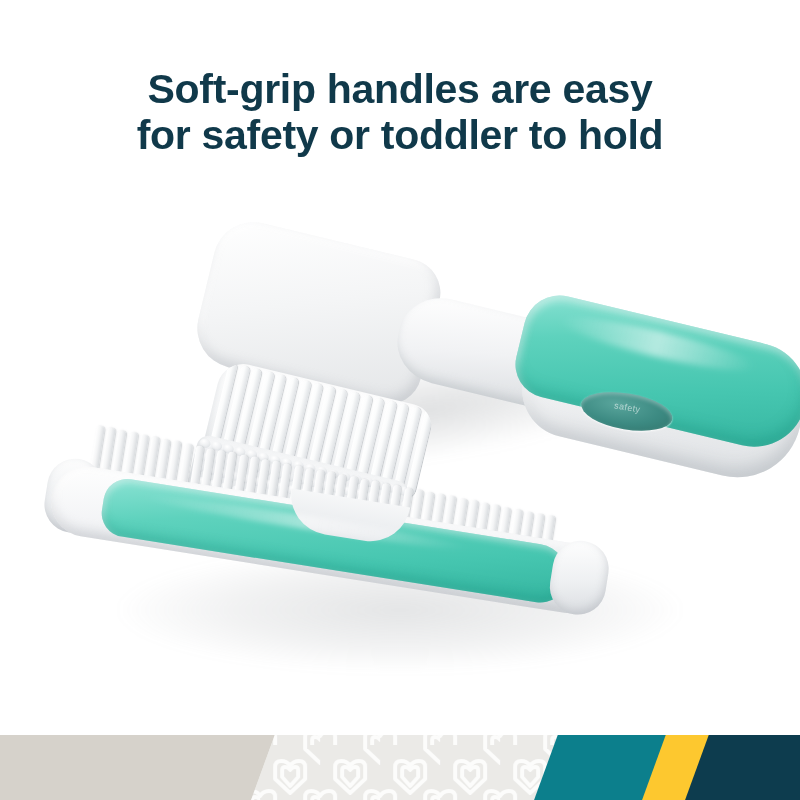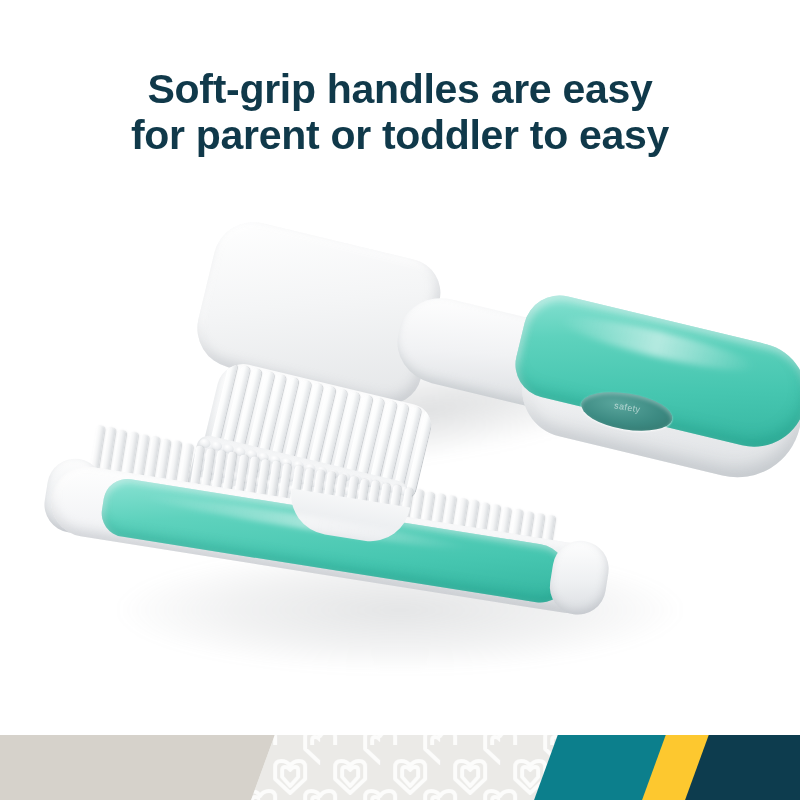--- a/index.html
+++ b/index.html
@@ -283,21 +283,21 @@
     opacity: 0.95;
   }
 </style>
 </head>
 <body>
 
 <div class="stage">
 
   <div class="headline">
     <span class="ln">Soft-grip handles are easy</span>
-    <span class="ln">for parent or toddler to easy</span>
+    <span class="ln">for safety or toddler to hold</span>
   </div>
 
   <div class="photo">
 
     <div class="ground-shadow"></div>
     <div class="shadow-brush"></div>
 
     <div class="brush">
       <div class="brush-body">
         <div class="brush-head-plate"></div>

